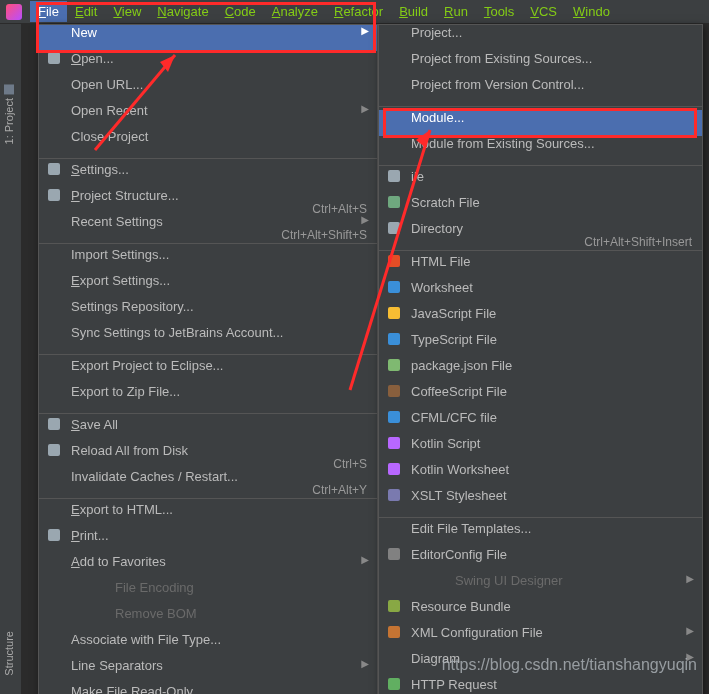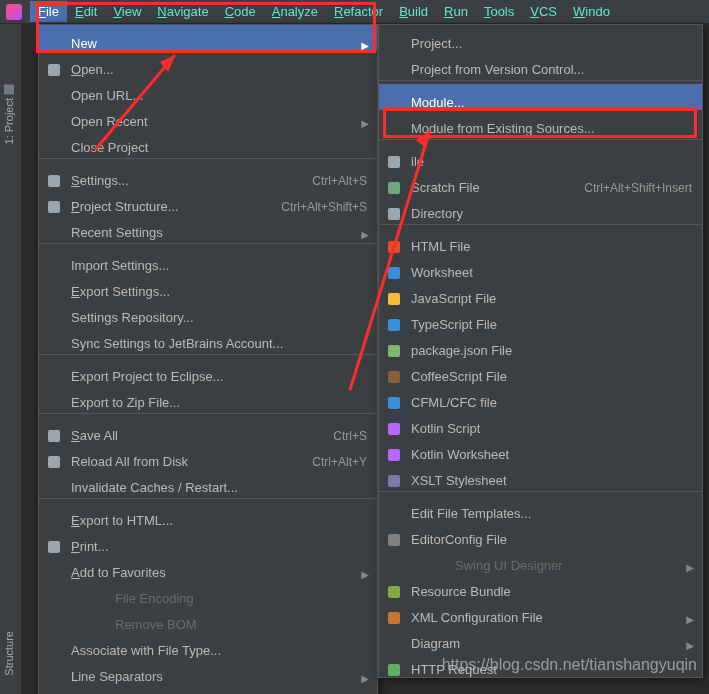--- a/index.html
+++ b/index.html
@@ -1,28 +1,28 @@
 <!DOCTYPE html>
 <html><head>
 <meta charset="utf-8">
 <style>
 * { margin: 0; padding: 0; box-sizing: border-box; font-family: "Segoe UI", Arial, sans-serif; }
 body { background: #2b2b2b; color: #bbb; font-size: 13px; width: 709px; height: 694px; overflow: hidden; position: relative; }
 .menubar { background: #3c3f41; display: flex; align-items: center; height: 24px; padding-left: 6px; border-bottom: 1px solid #2b2b2b; position: relative; z-index: 5; }
 .menubar .logo { width: 16px; height: 16px; background: linear-gradient(135deg,#ff4f7b,#b84eff); border-radius: 3px; margin-right: 8px; }
-.menubar .mitem { padding: 3px 8px; cursor: default; color: #5eead4; }
+.menubar .mitem { padding: 3px 8px; cursor: default; color: #84cc16; }
 .menubar .mitem.open { background: #4b6eaf; color: #fff; }
 .menubar .mitem u { text-decoration: underline; }
 .sidebar-left { position: absolute; left: 0; top: 24px; bottom: 0; width: 22px; background: #3c3f41; border-right: 1px solid #2b2b2b; }
 .sidetab { writing-mode: vertical-rl; transform: rotate(180deg); font-size: 11px; color: #aaa; padding: 10px 3px; display: flex; align-items: center; gap: 4px; }
 .sidetab .sq { width: 10px; height: 10px; background: #6e7a89; display: inline-block; transform: rotate(90deg); }
 .menu { position: absolute; background: #3c3f41; border: 1px solid #555; box-shadow: 2px 2px 8px rgba(0,0,0,.5); z-index: 10; }
 .file-menu { left: 38px; top: 24px; width: 340px; }
 .new-menu { left: 378px; top: 24px; width: 325px; }
-.row { display: flex; align-items: flex-end; height: 26px; padding: 0 10px 0 6px; position: relative; }
+.row { display: flex; align-items: flex-start; height: 26px; padding: 0 10px 0 6px; position: relative; }
 .row.hover { background: #4b6eaf; color: #fff; }
 .row .ic { width: 18px; display: flex; justify-content: center; margin-right: 8px; font-size: 12px; color: #9aa7b0; }
 .row.hover .ic { color: #fff; }
 .row .lbl { flex: 1; }
 .row .sc { color: #999; font-size: 12px; margin-top: 40px; }
 .row .arr { position: absolute; right: 8px; color: #888; font-size: 10px; }
 .row.hover .arr { color: #fff; }
 .row.disabled { color: #6a6a6a; margin-left: 44px; }
 .sep { height: 1px; background: #555; margin: 3px 0; }
 .hl-red { position: absolute; border: 3px solid #ff2a2a; pointer-events: none; z-index: 20; }
@@ -201,20 +201,24 @@
       <span class="lbl">Make File Read-Only</span>
     </div>
   </div>
 <div class="menu new-menu" id="new-menu">
     <div class="row">
       <span class="ic"></span>
       <span class="lbl">Project...</span>
     </div>
     <div class="row">
       <span class="ic"></span>
+      <span class="lbl">Project from Existing Sources...</span>
+    </div>
+    <div class="row">
+      <span class="ic"></span>
       <span class="lbl">Project from Version Control...</span>
     </div>
     <div class="sep"></div>
     <div class="row hover">
       <span class="ic"></span>
       <span class="lbl">Module...</span>
     </div>
     <div class="row">
       <span class="ic"></span>
       <span class="lbl">Module from Existing Sources...</span>

